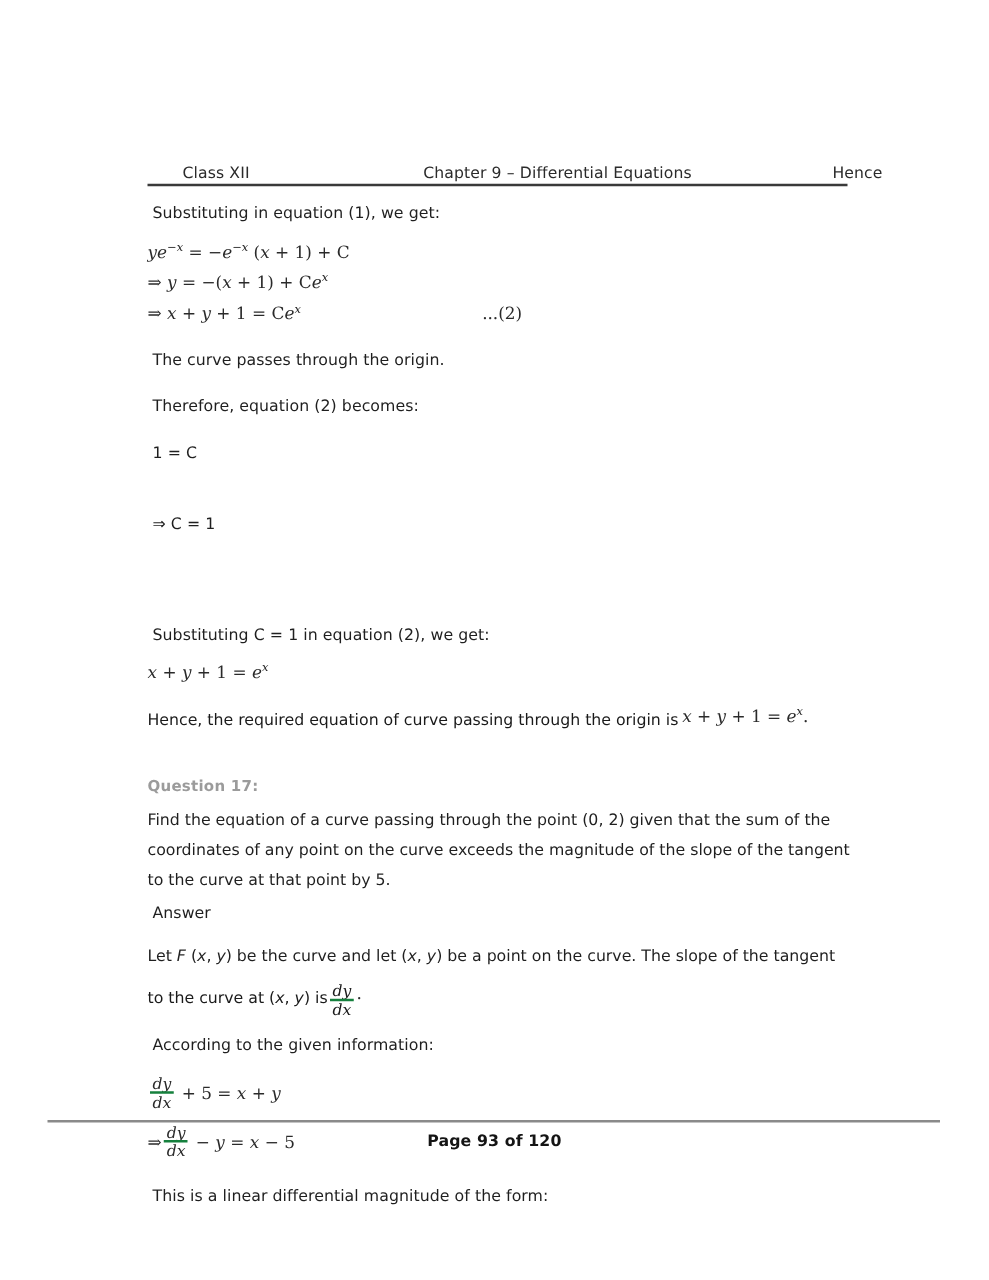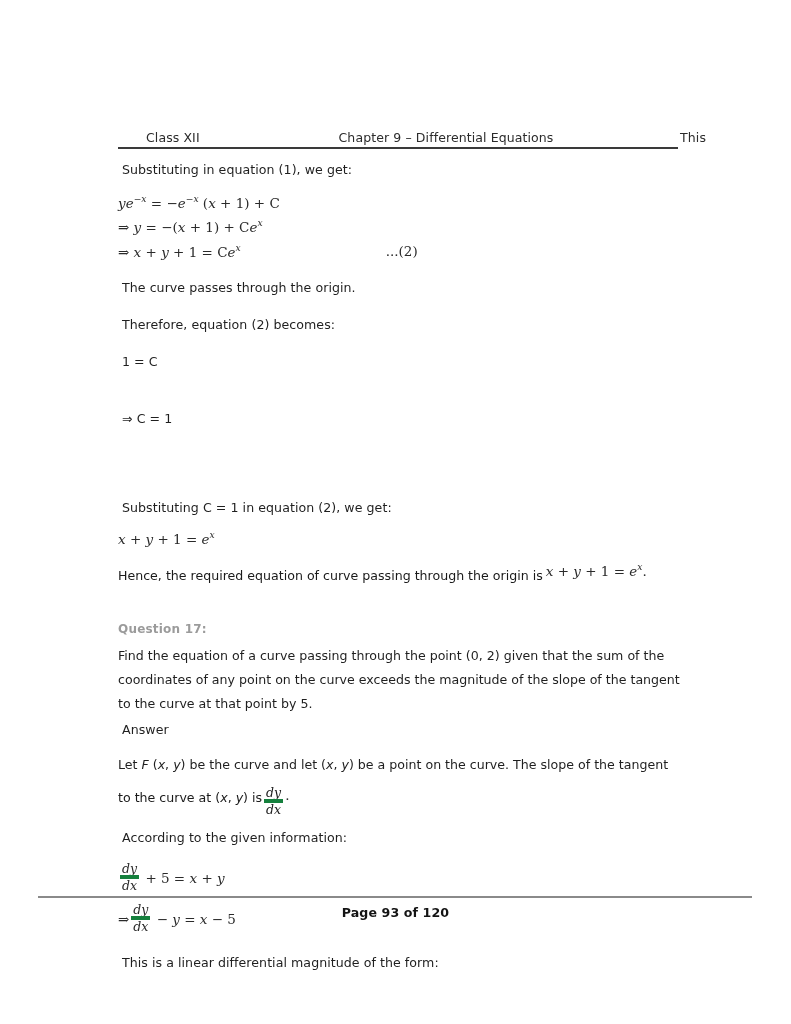--- a/index.html
+++ b/index.html
@@ -103,38 +103,38 @@
     text-align: center;
     font-family: "DejaVu Serif", serif;
     font-style: italic;
     font-size: 12.5px;
     line-height: 1.08;
     margin: 0 2px;
     position: relative;
     top: -1px;
   }
   .frac .num { padding: 0 2px; }
-  .frac .den { padding: 0 2px; border-top: 4px solid #15803d; }
+  .frac .den { padding: 0 2px; border-top: 2px solid #15803d; }
 
   .q-head {
     font-size: 12px;
     font-weight: bold;
     color: #9b9b9b;
     letter-spacing: 0.2px;
   }
   .para {
     font-size: 12.6px;
     line-height: 24px;
     color: #1f1f1f;
   }
   .para i { font-style: italic; }
 
   .inline-wrap {
     display: flex;
-    align-items: center;
+    align-items: flex-end;
     font-size: 12.6px;
     line-height: 24px;
   }
   .inline-math-raise {
     position: relative;
     top: -5px;
     margin-left: 3px;
   }
 
   .frac-line {
@@ -165,21 +165,21 @@
   }
 </style>
 </head>
 <body>
 
 <div class="page">
 
   <div class="header">
     <div class="h-left">Class XII</div>
     <div class="h-center">Chapter 9 – Differential Equations</div>
-    <div class="h-right">This</div>
+    <div class="h-right">Hence</div>
   </div>
   <div class="header-rule"></div>
 
   <div class="body">
 
     <div class="ptext">Substituting in equation (1), we get:</div>
 
     <div class="gap-12"></div>
 
     <div>

